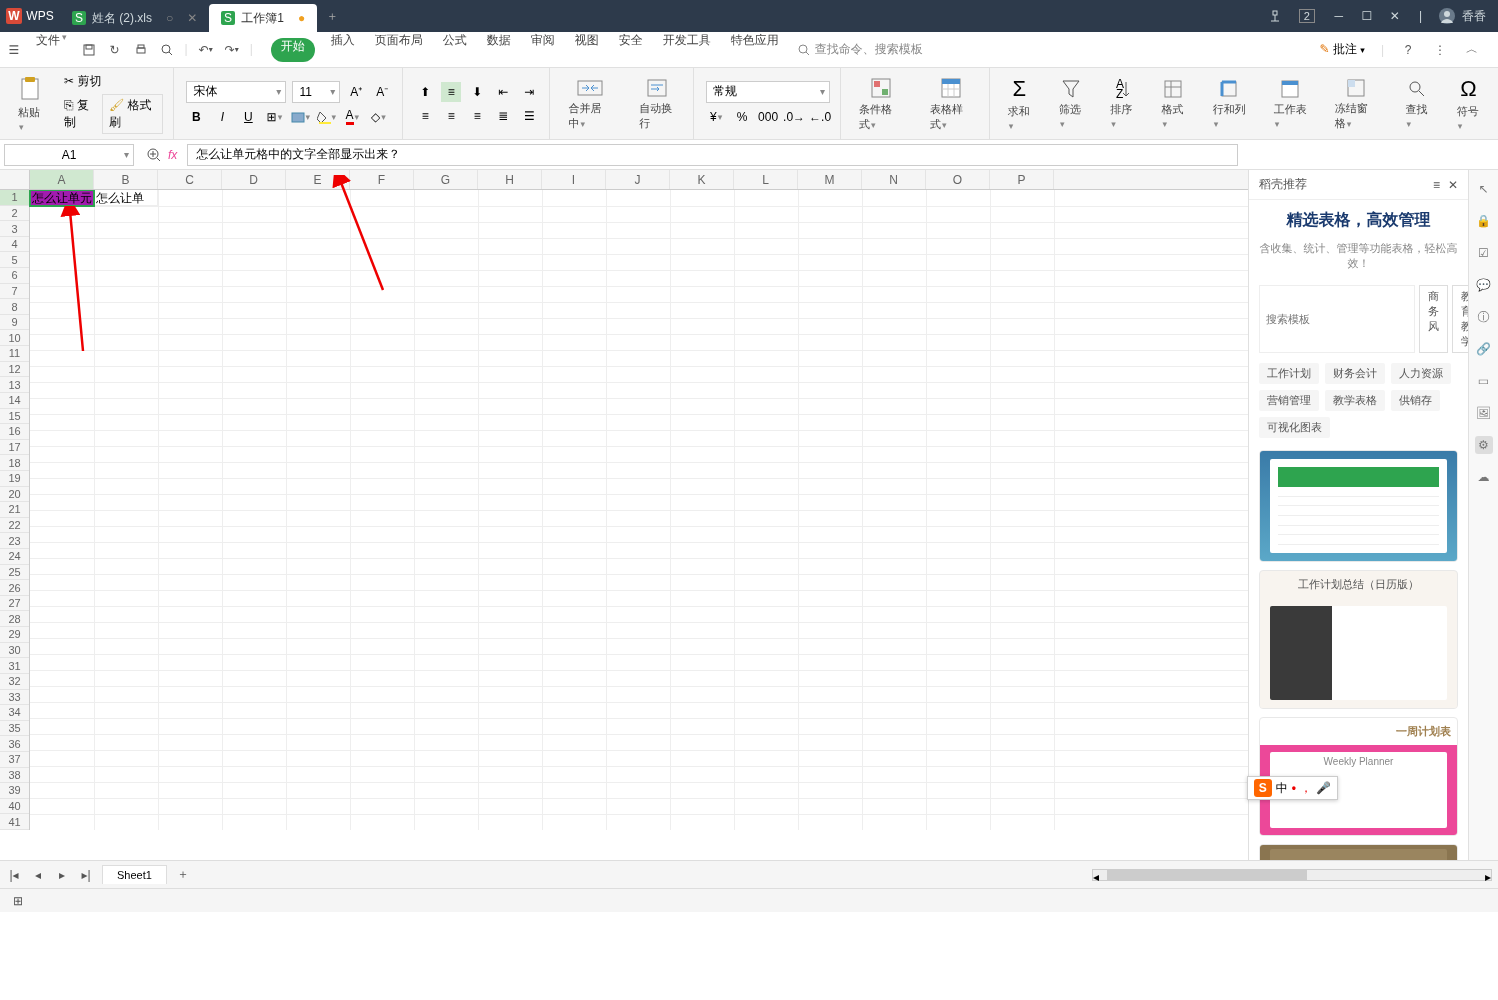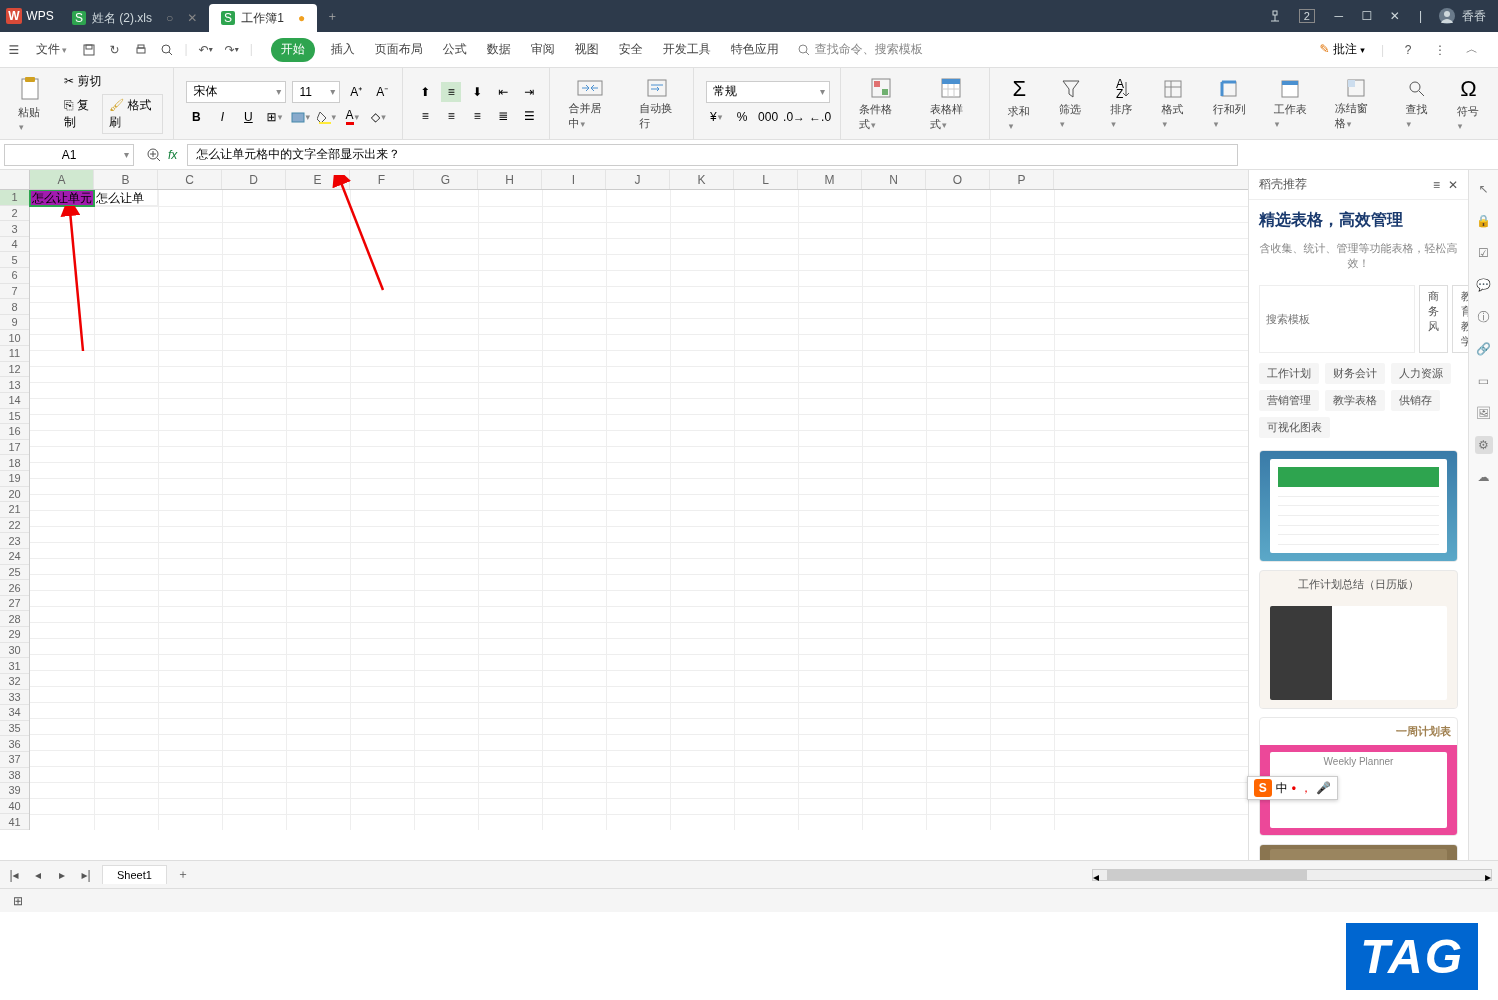--- a/index.html
+++ b/index.html
@@ -9,21 +9,21 @@
 .tab{height:28px;display:flex;align-items:center;padding:0 12px;gap:6px;color:#cfd8dc;margin-top:4px;border-radius:4px 4px 0 0}
 .tab.active{background:#fff;color:#333}
 .tab .doc-icon{width:14px;height:14px}
 .tab-close{margin-left:8px;color:#888}
 .tab-add{width:30px;display:flex;align-items:center;justify-content:center;color:#aaa}
 .titlebar-right{margin-left:auto;display:flex;align-items:center;gap:16px;padding-right:12px}
 .win-btns{display:flex;gap:12px}
 .win-btn{width:16px;height:16px;display:flex;align-items:center;justify-content:center;color:#cfd8dc}
 .menubar{height:36px;background:#fff;border-bottom:1px solid #e0e0e0;display:flex;align-items:center;padding:0 6px;gap:0}
 .hamburger{width:20px;margin-right:6px}
-.menu-item{padding:0 10px;color:#444;height:36px;display:flex;align-items:center;cursor:pointer}
+.menu-item{padding:0 10px;color:#444;height:36px;display:flex;cursor:pointer}
 .menu-item.file{padding:0 8px}
 .menu-item.active{background:#2ea44f;color:#fff;border-radius:14px;height:24px;margin:12px 6px}
 .menu-icons{display:flex;gap:10px;margin-left:6px;margin-right:12px}
 .ico{width:16px;height:16px;display:inline-flex;align-items:center;justify-content:center;color:#555}
 .search-box{margin-left:8px;display:flex;align-items:center;gap:4px;color:#888}
 .menubar-right{margin-left:auto;display:flex;align-items:center;gap:16px;padding-right:12px}
 .ribbon{height:72px;background:#f5f5f5;border-bottom:1px solid #e0e0e0;display:flex;align-items:center;padding:0 8px;gap:8px}
 .ribbon-group{display:flex;flex-direction:column;align-items:center;justify-content:center;height:100%;padding:0 4px}
 .ribbon-group.border-r{border-right:1px solid #e0e0e0;padding-right:10px}
 .big-btn{display:flex;flex-direction:column;align-items:center;gap:2px;padding:2px 6px;cursor:pointer}
@@ -49,21 +49,21 @@
 .col-h.sel{background:#d0e8d0}
 .grid-body{display:flex;flex:1;overflow:hidden}
 .row-headers{width:30px;display:flex;flex-direction:column;background:#f5f5f5;border-right:1px solid #ccc}
 .row-h{height:16px;border-bottom:1px solid #e4e4e4;display:flex;align-items:center;justify-content:center;color:#666;font-size:11px}
 .row-h.sel{background:#d0e8d0}
 .cells{position:relative;flex:1;background:#fff}
 .cell{position:absolute;height:16px;border-right:1px solid #eee;border-bottom:1px solid #eee;padding:0 2px;overflow:hidden;white-space:nowrap;font-size:12px;line-height:16px}
 .cell.selected{outline:2px solid #2ea44f;outline-offset:-1px;background:#a21caf;z-index:2}
 .side-panel{width:220px;background:#fff;border-left:1px solid #e0e0e0;display:flex;flex-direction:column;position:absolute;right:30px;top:170px;bottom:140px}
 .side-header{padding:6px 10px;display:flex;align-items:center;justify-content:space-between;border-bottom:1px solid #eee;color:#555}
-.side-title{padding:10px;}
+.side-title{padding:10px;text-align:center}
 .side-title h3{font-size:16px;color:#1a3a6e;font-weight:bold}
 .side-sub{color:#888;font-size:11px;text-align:center;padding:0 8px 8px}
 .side-search{margin:6px 10px;display:flex;gap:4px}
 .side-search input{flex:1;border:1px solid #eee;padding:3px 6px;font-size:11px}
 .side-btn{border:1px solid #ddd;padding:3px 8px;font-size:11px;background:#fff;color:#555}
 .tag-row{display:flex;flex-wrap:wrap;gap:6px;padding:4px 10px}
 .tag{background:#f5f5f5;padding:3px 8px;font-size:11px;color:#555;border-radius:2px}
 .tpl-card{margin:8px 10px;border:1px solid #e8e8e8;border-radius:4px;overflow:hidden}
 .tpl-img{height:110px;background:linear-gradient(#3a7ba8,#5ba8c8);display:flex;align-items:center;justify-content:center}
 .tpl-inner{width:90%;height:85%;background:#fff;border-radius:2px;position:relative}
@@ -407,21 +407,21 @@
 
 <div class="namebox-row">
   <div class="namebox">A1</div>
   <div class="fx-area">
     <span class="ico">
         <svg width="16" height="16" fill="none" stroke="#555">
           <circle cx="7" cy="7" r="5"></circle>
           <path d="M7 4v6M4 7h6M11 11l3 3"></path>
         </svg>
       </span>
-    <span style="font-style:italic;color:#15803d">fx</span>
+    <span style="font-style:italic;color:#ec4899">fx</span>
   </div>
   <div class="formula-bar" style="margin-left:10px;margin-right:260px">怎么让单元格中的文字全部显示出来？</div>
 </div>
 
 <div class="sheet-area">
   <div class="grid-wrap">
     <div class="col-headers">
       <div class="corner"></div>
       <div id="colheaders" style="display: flex;">
           <div class="col-h sel">A</div>
@@ -664,14 +664,13 @@
 
 <div class="ime">
   <span class="ime-s">S</span>
   <span>中</span>
   <span style="color:#e00;font-weight:bold">•</span>
   <span style="color:#e00">，</span>
   <span style="color:#4a90d0">🎤</span>
 </div>
 
 <div class="watermark">
-  <div class="tag-logo">TAG</div>
 </div>
 
 </body></html>

